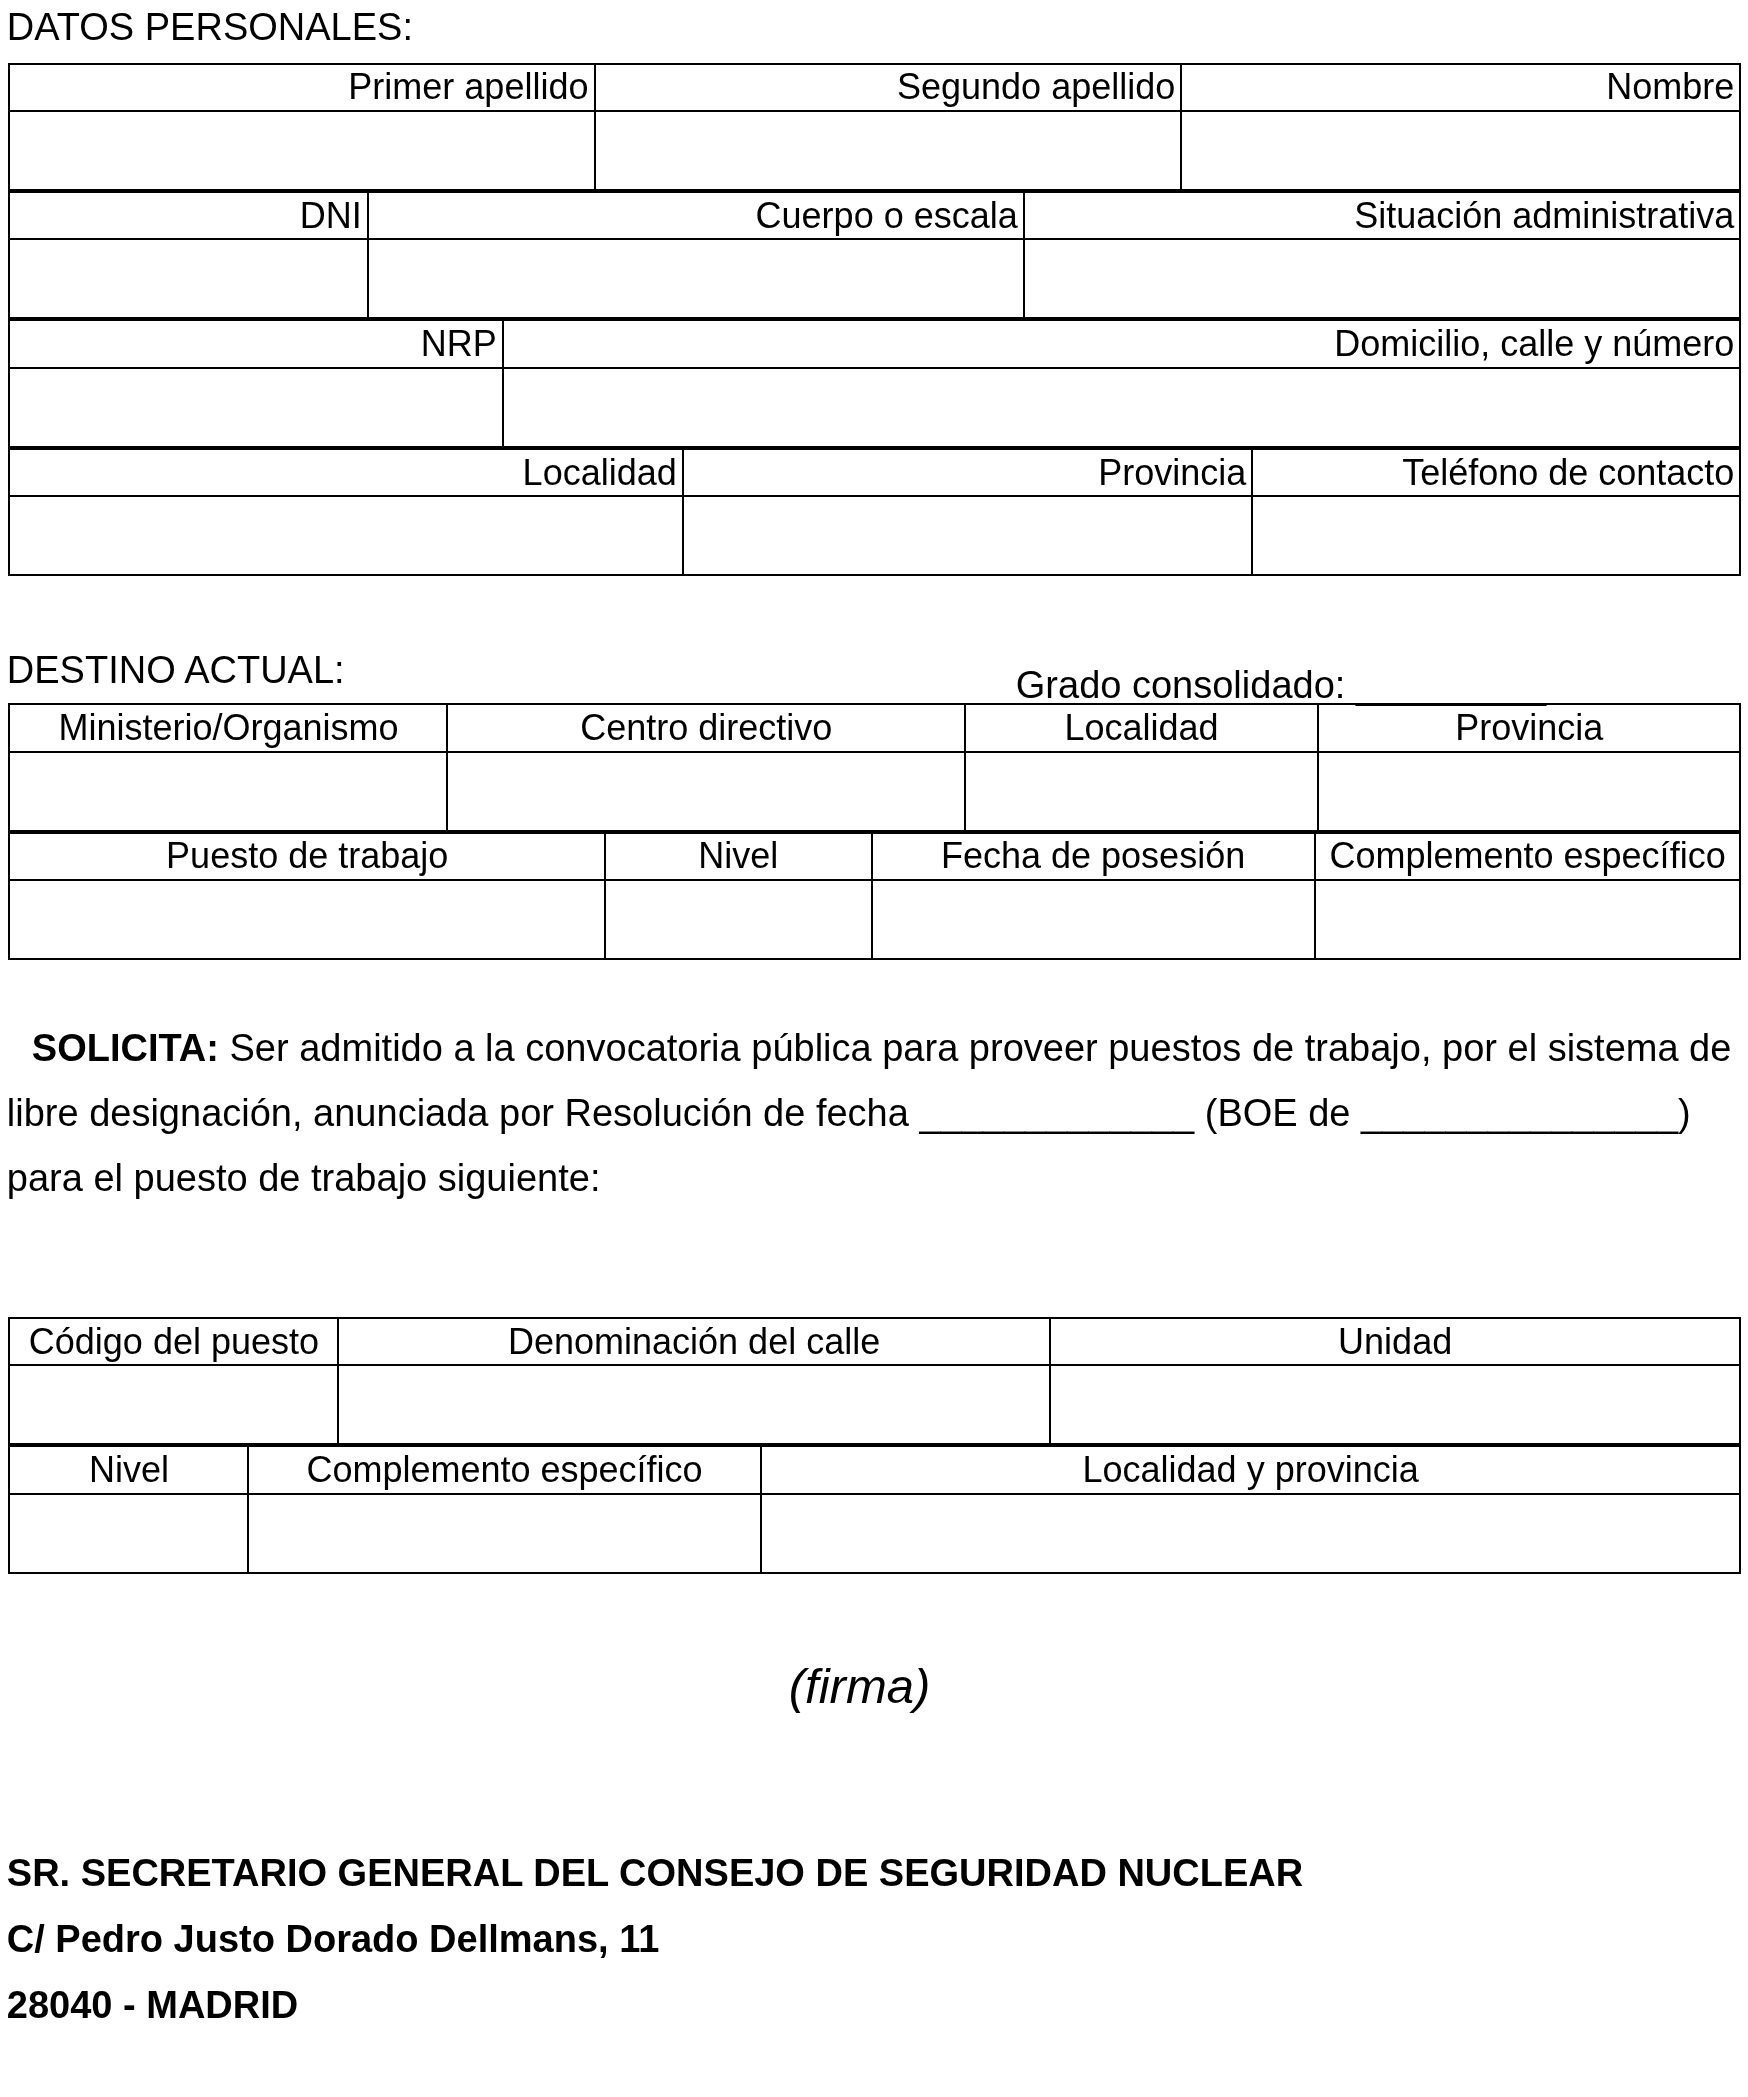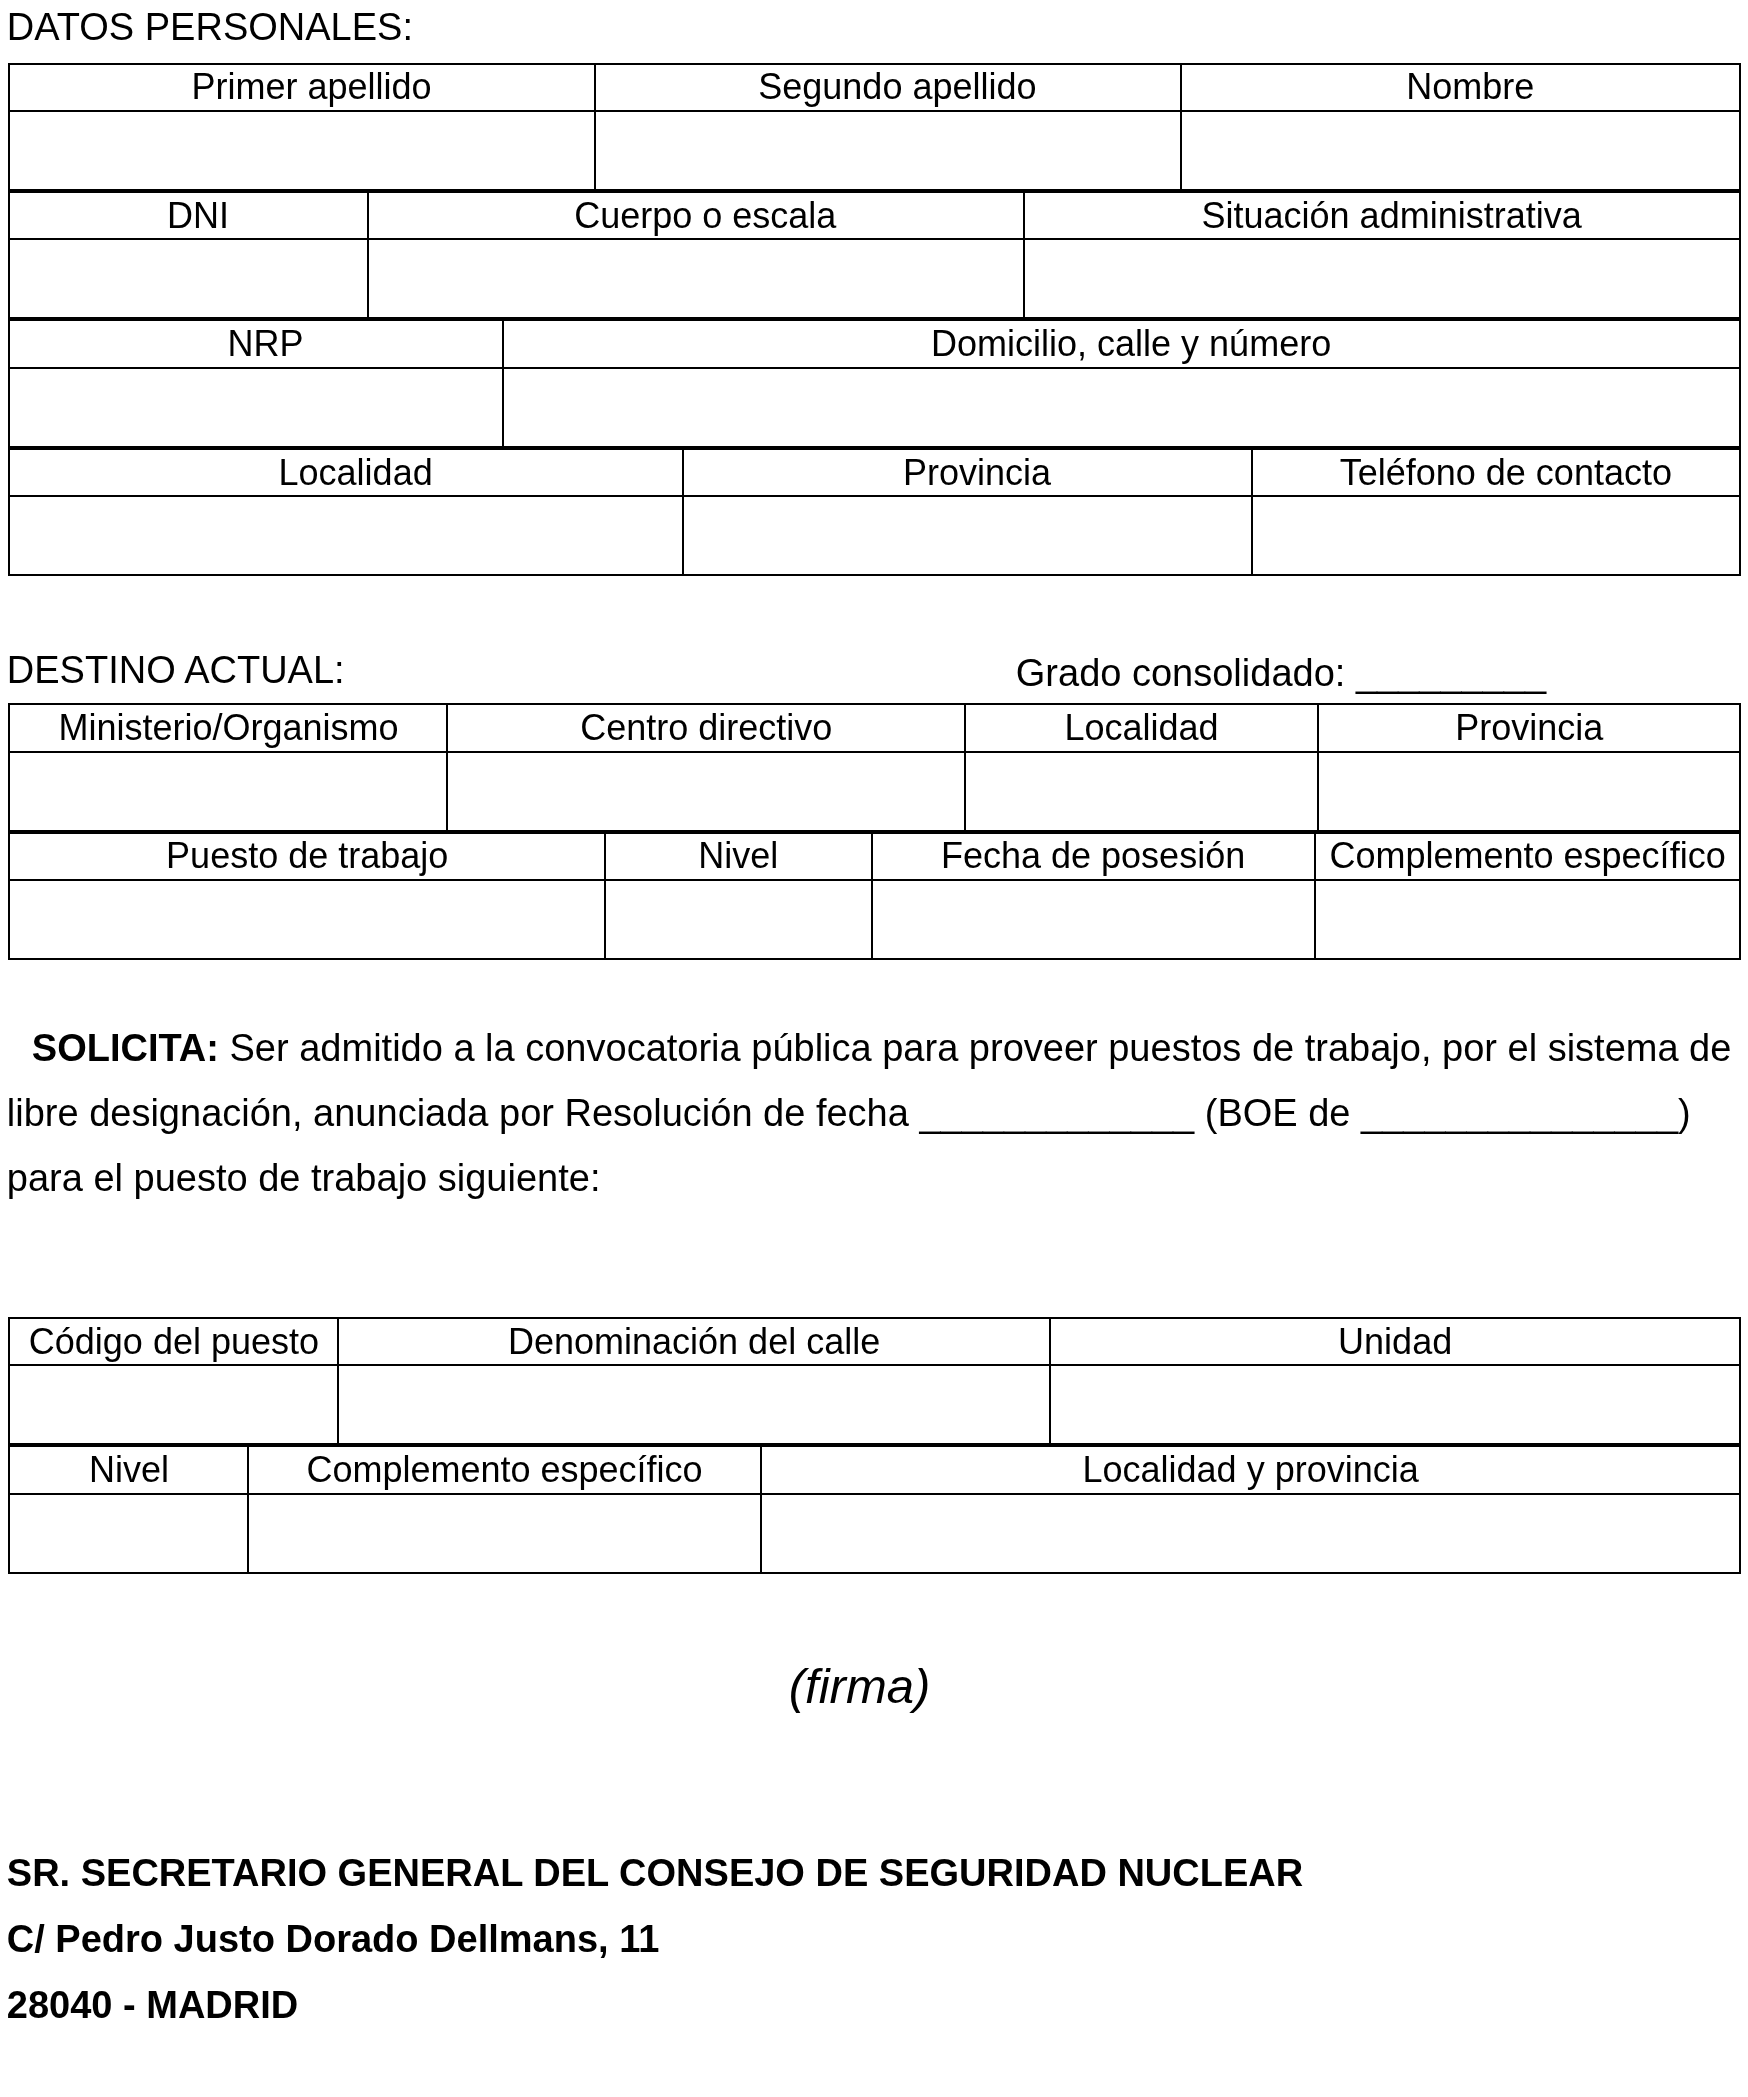--- a/index.html
+++ b/index.html
@@ -34,39 +34,39 @@
   .doc-table td {
     border: 2.6px solid #000000;
     font-size: 36px;
     overflow: hidden;
     white-space: nowrap;
   }
   .doc-table td.label {
     height: 39px;
     padding: 1.7px 5.1px 1.7px 24px;
     vertical-align: middle;
-    text-align: center;
+    text-align: right;
   }
   .doc-table td.label.center {
     text-align: center;
     padding-left: 5.1px;
   }
   .doc-table td.blank {
     height: 75px;
   }
   .mt-table1 { margin-top: 13.6px; }
   .destino-row {
     position: relative;
     margin-top: 72px;
     height: 44px;
   }
   .grado {
     position: absolute;
     left: 1009px;
-    top: 4px;
+    top: 16px;
     font-size: 38px;
     white-space: nowrap;
   }
   .mt-table2 { margin-top: 11px; }
   .solicita {
     margin-top: 56px;
     font-size: 38px;
     line-height: 65px;
   }
   .solicita .bold { font-weight: bold; margin-left: 25px; }

